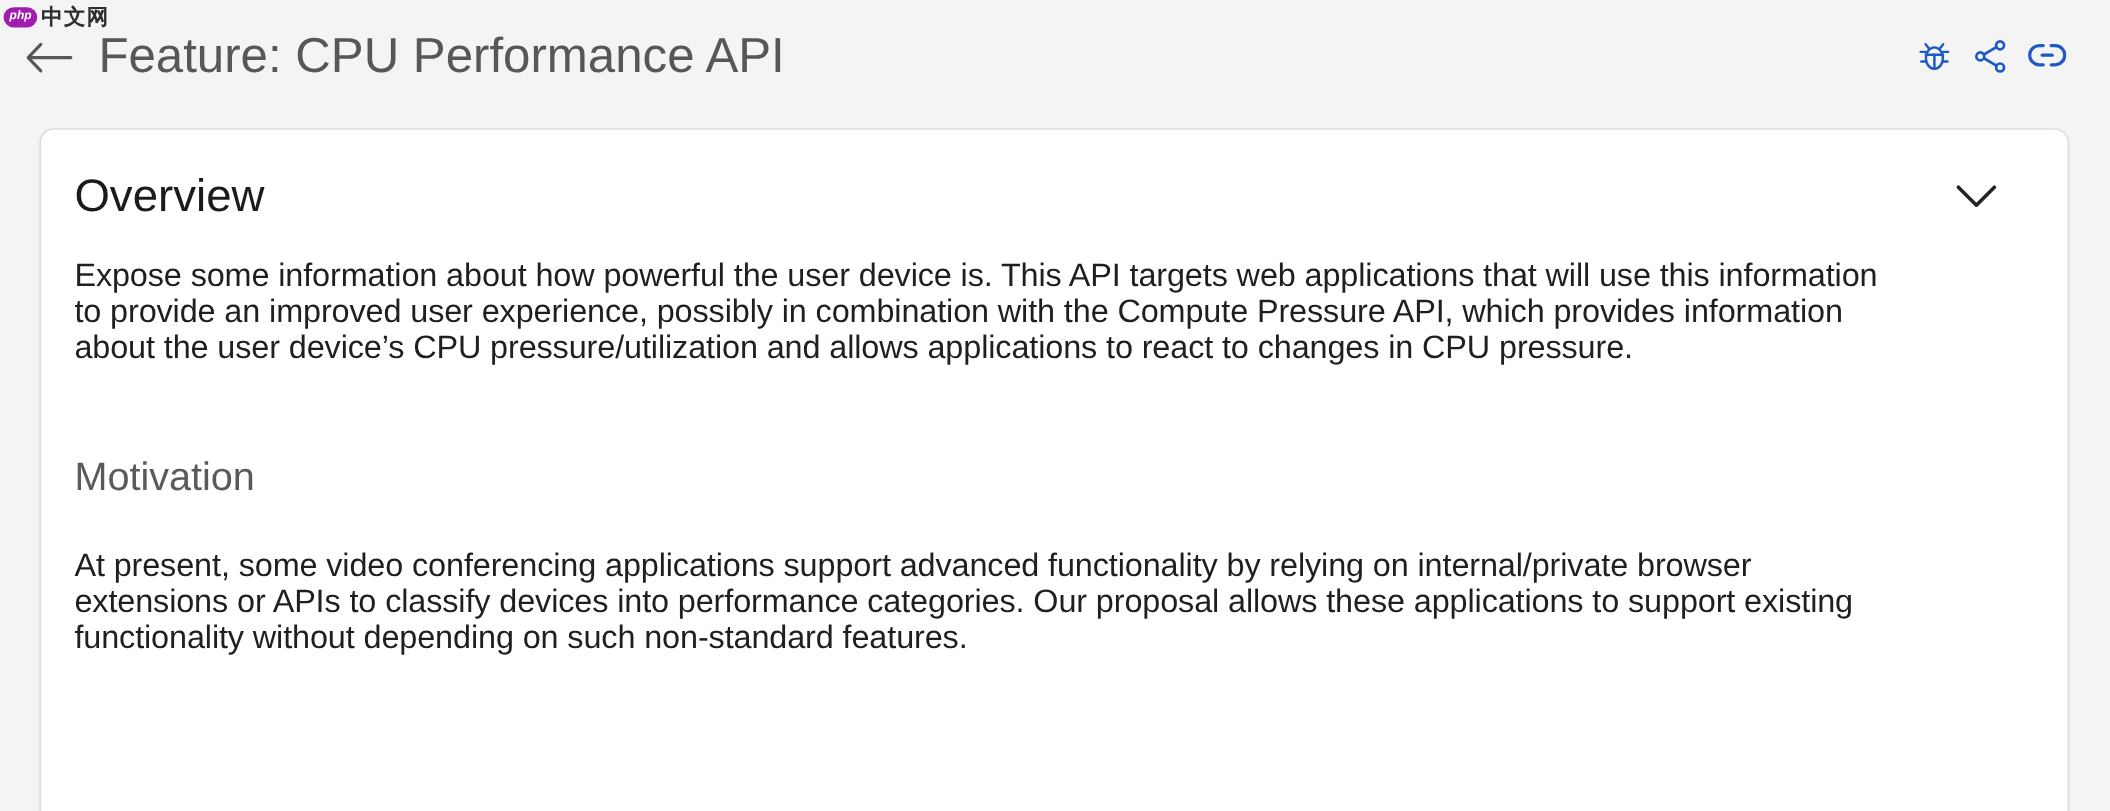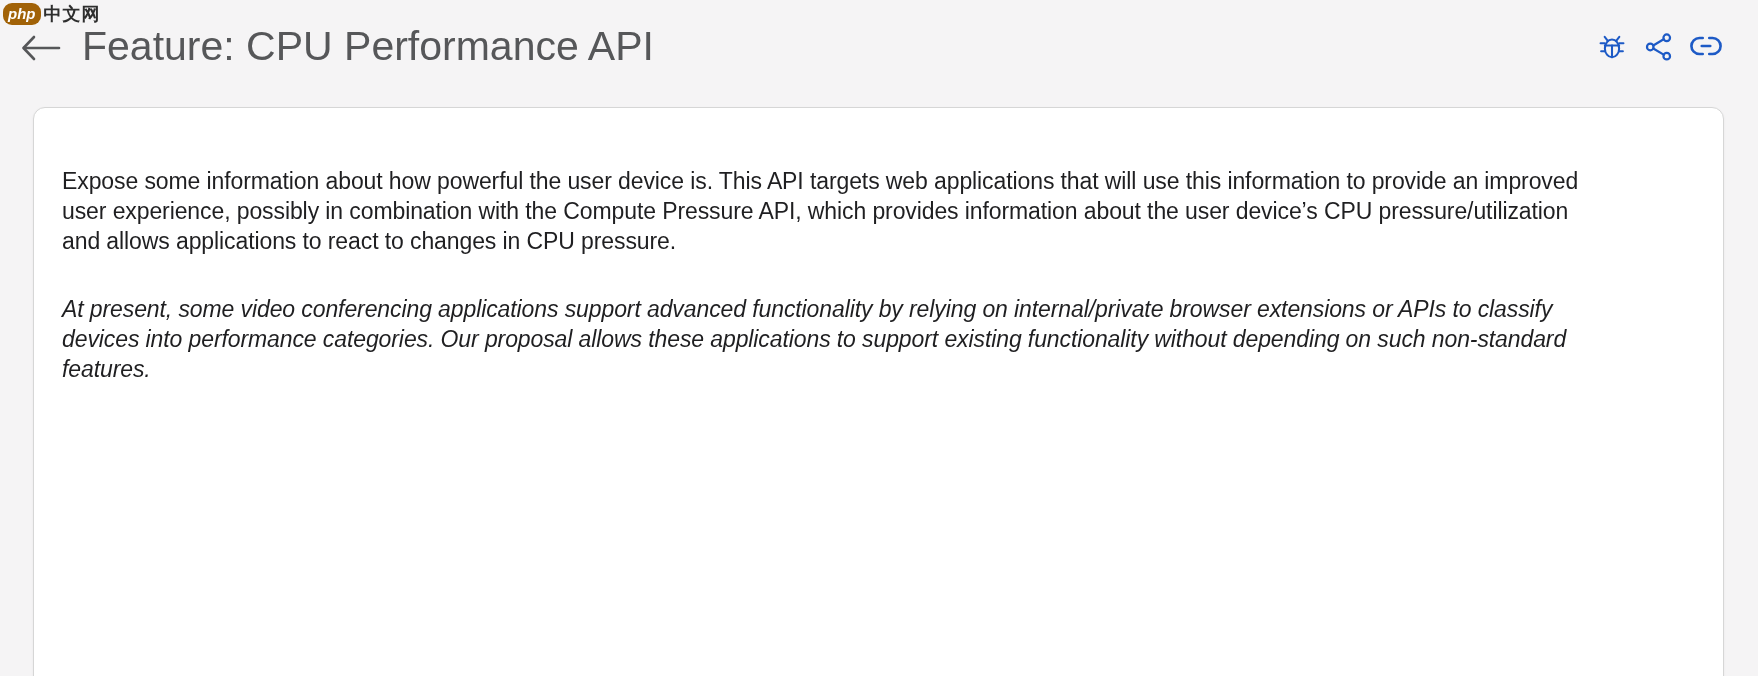--- a/index.html
+++ b/index.html
@@ -13,22 +13,22 @@
   }
   .page { position: relative; width: 1758px; height: 676px; }
 
   
   .logo {
     position: absolute; top: 2px; left: 3px;
     display: flex; align-items: center; gap: 3px;
     text-decoration: none; cursor: pointer;
   }
   .logo-php {
-    background: #a16207; color: #ffffff;
-    font-weight: bold; font-style: italic; font-size: 15px; line-height: 1;
+    background: #a21caf; color: #ffffff;
+    font-weight: bold; font-style: italic; font-size: 10px; line-height: 1;
     padding: 3px 5px 4px; border-radius: 9px;
   }
   .logo-cn { color: #2e2e2e; font-weight: bold; font-size: 18px; letter-spacing: 1px; }
 
   
   .header {
     position: absolute; top: 20px; left: 20px; right: 36px;
     display: flex; align-items: center;
   }
   .back-btn {
@@ -58,29 +58,29 @@
     display: flex; align-items: center; justify-content: space-between;
     width: 100%; background: none; border: none; padding: 0; cursor: pointer;
     text-align: left;
   }
   .section-title {
     font-size: 38px; font-weight: 400; color: #1b1b1d; margin: 0; line-height: 48px;
   }
   .chevron { display: flex; color: #242426; margin-right: 28px; }
 
   .card-body p {
-    font-size: 23px; line-height: 30px; color: #1f1f21;
+    font-size: 27px; line-height: 30px; color: #1f1f21;
     margin: 0; max-width: 1530px; letter-spacing: -0.1px;
   }
   .p1 { margin-top: 26px !important; }
   .motivation-heading {
     font-size: 33px; font-weight: 400; color: #5a5a5c;
     margin: 72px 0 0 0; line-height: 42px;
   }
-  .p2 { margin-top: 38px !important; font-style: italic; }
+  .p2 { margin-top: 38px !important; }
   .p3 { margin-top: 48px !important; }
 </style>
 </head>
 <body>
 
 <div class="page">
 
   <a class="logo">
     <span class="logo-php">php</span>
     <span class="logo-cn">中文网</span>
@@ -130,20 +130,29 @@
             <path d="M13.5 4.5 H10 a8.5 8.5 0 0 0 0 17 h3.5"></path>
             <path d="M20.5 4.5 H24 a8.5 8.5 0 0 1 0 17 h-3.5"></path>
             <path d="M12.5 13 H21.5"></path>
           </svg>
         </span>
       </button>
     </div>
   </div>
 
   <section class="card">
+    <button class="card-header">
+      <h2 class="section-title">Overview</h2>
+      <span class="chevron">
+        <svg width="36" height="22" viewBox="0 0 36 22" fill="none" stroke="currentColor" stroke-width="3" stroke-linecap="round" stroke-linejoin="round">
+          <path d="M3 3 L18 18 L33 3"></path>
+        </svg>
+      </span>
+    </button>
 
     <div class="card-body">
       <p class="p1">Expose some information about how powerful the user device is. This API targets web applications that will use this information to provide an improved user experience, possibly in combination with the Compute Pressure API, which provides information about the user device’s CPU pressure/utilization and allows applications to react to changes in CPU pressure.</p>
+      <h3 class="motivation-heading">Motivation</h3>
       <p class="p2">At present, some video conferencing applications support advanced functionality by relying on internal/private browser extensions or APIs to classify devices into performance categories. Our proposal allows these applications to support existing functionality without depending on such non-standard features.</p>
     </div>
   </section>
 
 </div>
 
 </body></html>

